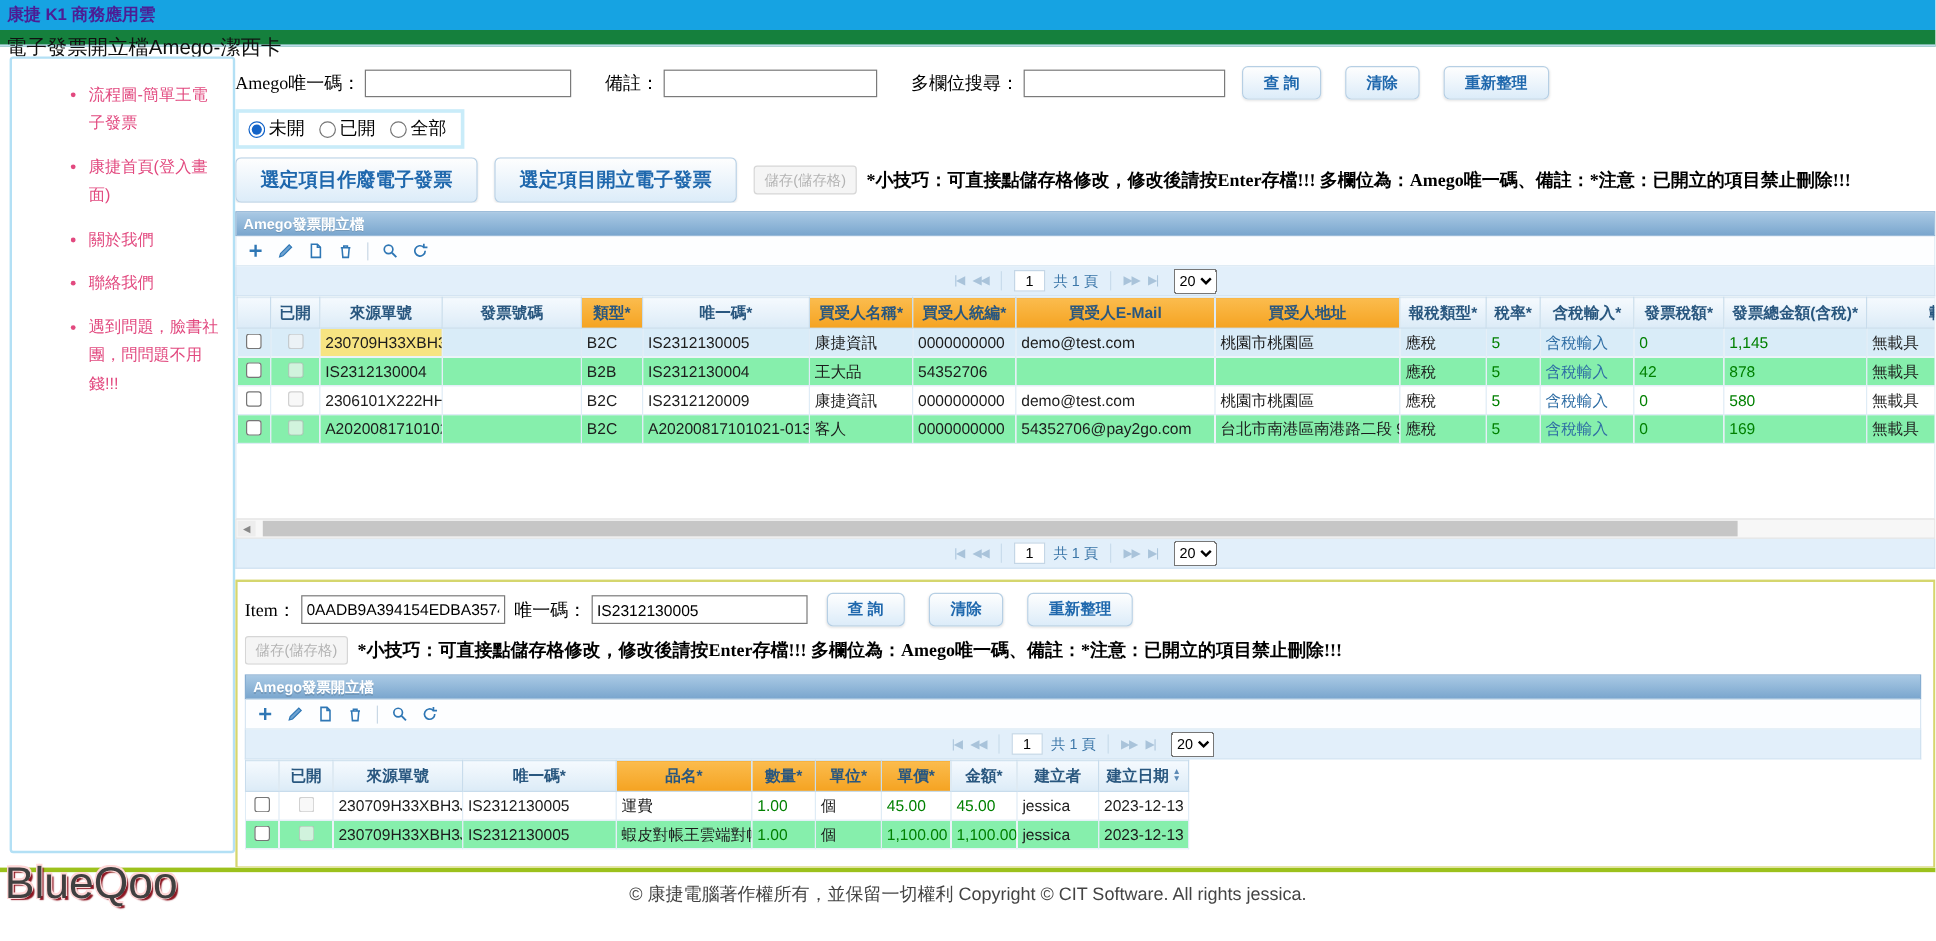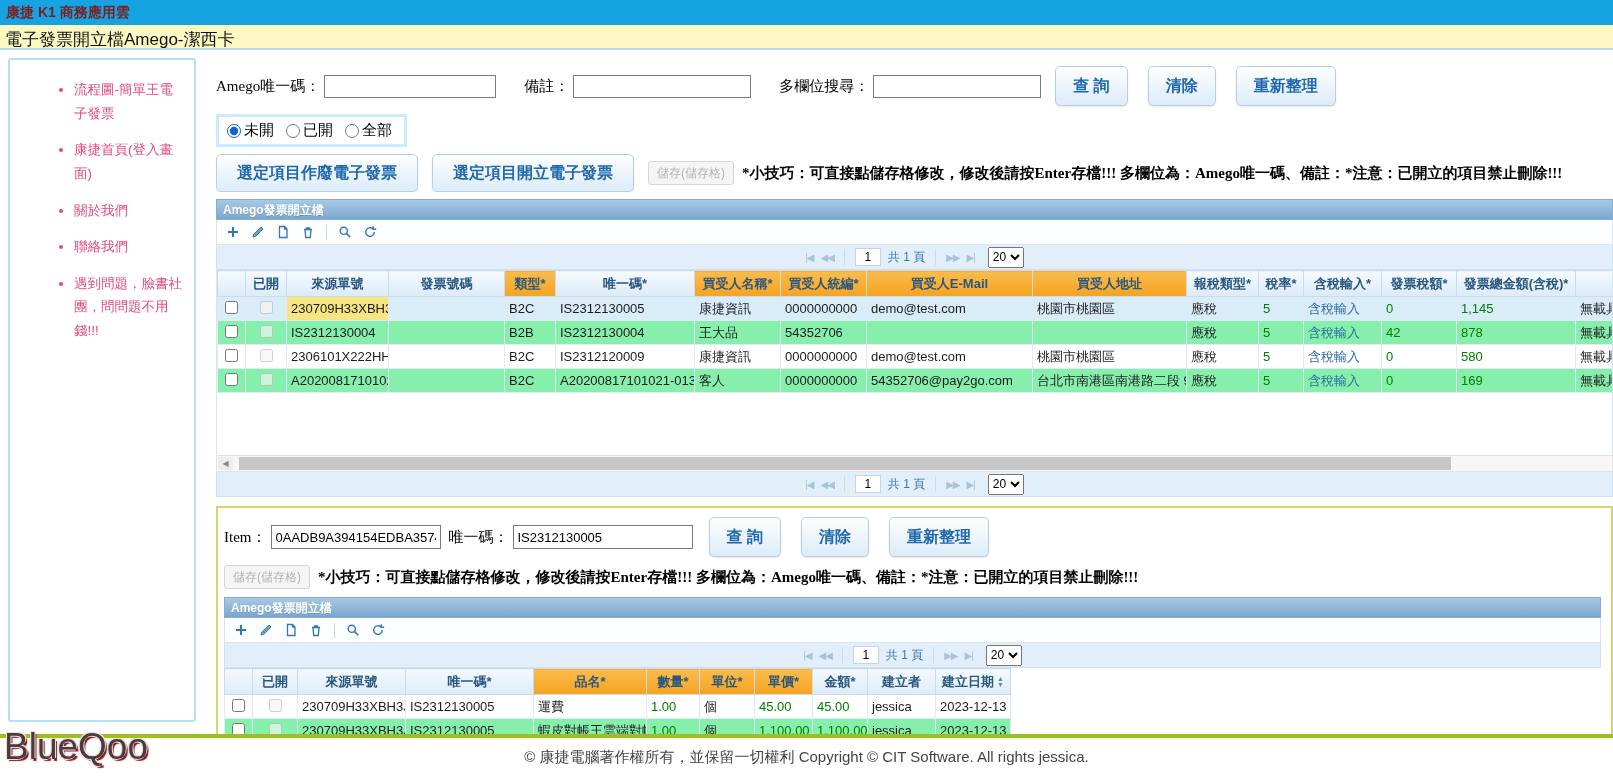--- a/index.html
+++ b/index.html
@@ -1,43 +1,43 @@
 <!DOCTYPE html>
 <html><head>
 <meta charset="utf-8">
 <style>
   * { box-sizing: border-box; margin: 0; padding: 0; }
   html,body { width:1613px; height:784px; overflow:hidden; background:#fff;
     font-family:"Liberation Serif", serif; }
 
   
-  .topbar { height:25px; background:#16a3e2; color:#7f1d1d; font-family:"Liberation Sans",sans-serif;
+  .topbar { height:25px; background:#16a3e2; color:#4c1d95; font-family:"Liberation Sans",sans-serif;
     font-weight:bold; font-size:14px; line-height:25px; padding-left:6px; }
-  .titlebar { height:25px; background:#fef9c3; font-size:17px; line-height:30px; padding-left:5px;
+  .titlebar { height:14px; background:#15803d; font-size:17px; line-height:30px; padding-left:5px;
     color:#111; border-bottom:2px solid #bcdcec; font-family:"Liberation Sans",sans-serif; }
 
   .content { display:flex; height:684px; }
   .sidebar { width:196px; flex:0 0 196px; padding:8px 0 0 8px; }
   .sidebar-box { border:2px solid #b3e0f5; border-radius:3px; height:664px; background:#fff; padding:18px 8px 0 8px; }
   .sidebar-box ul { list-style:disc; padding-left:26px; }
   .sidebar-box li { color:#e2497f; font-family:"Liberation Sans",sans-serif; font-size:13.5px;
     margin-bottom:13px; line-height:1.75; cursor:pointer;margin-left:30px; }
 
-  .main { flex:1; padding:16px 0 0 20px; overflow:hidden; position:relative; }
+  .main { flex:1; padding:16px 0 0 0; overflow:hidden; position:relative; }
 
   
   .search-row { display:flex; align-items:center; font-size:15px; white-space:nowrap; }
   .search-row input[type=text] { height:23px; border:1px solid #7a7a7a; margin-left:4px;
     font-family:"Liberation Sans",sans-serif; font-size:13px; padding:0 4px; }
   .in-amego{ width:172px; } .in-memo{ width:178px; margin-right:24px;} .in-multi{ width:168px; }
   .lbl-memo{ margin-left:28px; } .lbl-multi{ margin-left:4px; }
 
-  .btn { display:inline-flex; align-items:center; justify-content:center; height:40px; padding:0 17px;
+  .btn { display:inline-flex; align-items:center; justify-content:center; height:28px; padding:0 17px;
     background:linear-gradient(#fefefe,#dcecf9); border:1px solid #b6cfe4; border-radius:5px;
-    color:#1f68ad; font-weight:bold; font-size:16px; font-family:"Liberation Sans",sans-serif;
+    color:#1f68ad; font-weight:bold; font-size:13px; font-family:"Liberation Sans",sans-serif;
     box-shadow:0 1px 2px rgba(0,0,0,.10); cursor:pointer; white-space:nowrap; }
   .btn-row-gap { margin-left:20px; }
   .search-row .btn:first-of-type { margin-left:14px; }
 
   
   .radio-box { display:inline-flex; align-items:center; gap:12px; border:3px solid #c9ecf9;
     padding:4px 12px 4px 8px; margin:8px 0 0 0; font-size:15px; background:#fff; }
   .radio-box label{ display:inline-flex; align-items:center; gap:3px; cursor:pointer;}
   .radio-box input{ accent-color:#1464c8; width:14px; height:14px; }
 

